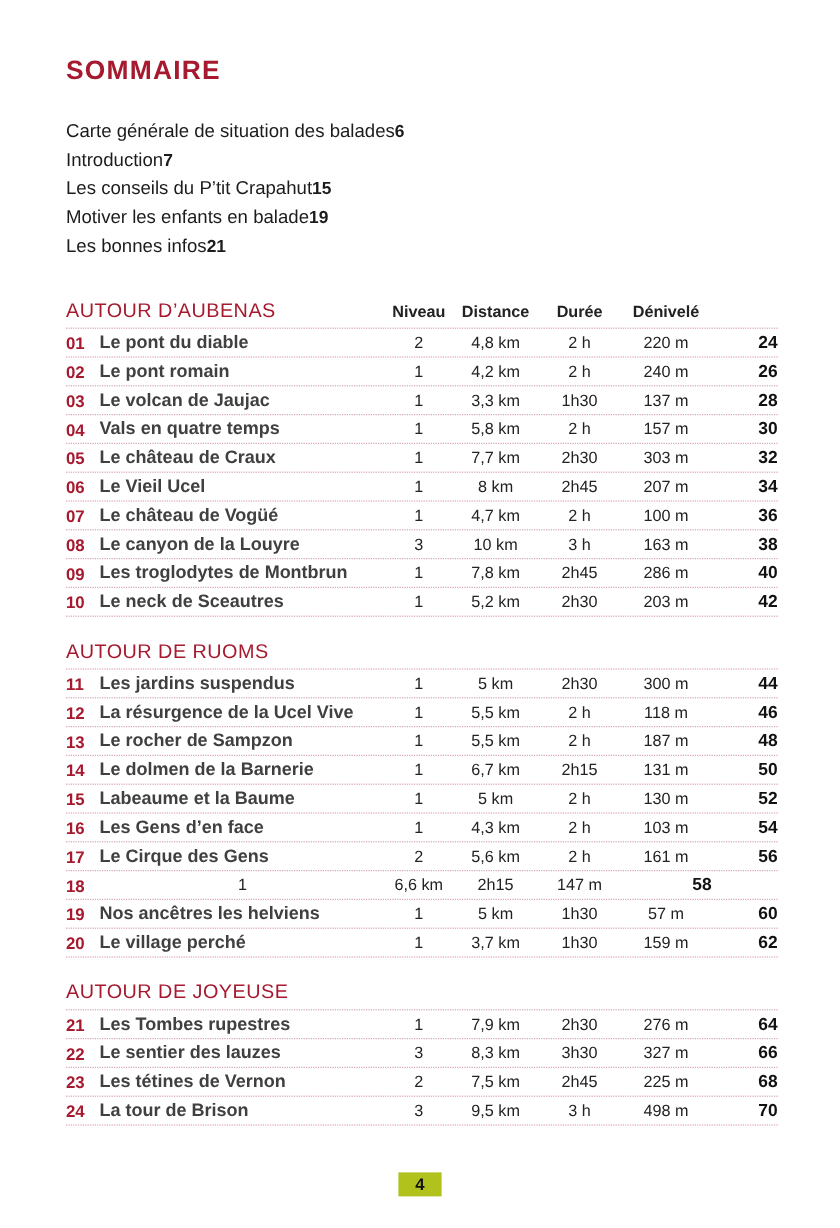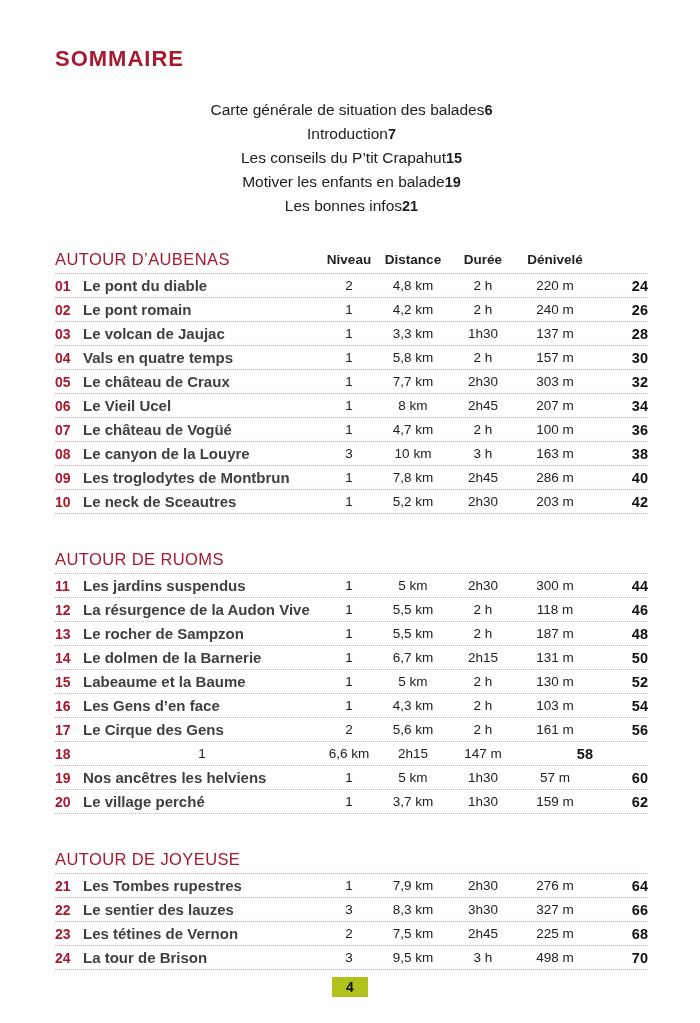--- a/index.html
+++ b/index.html
@@ -20,31 +20,31 @@
   .doc-title{
     color:var(--accent-red);
     font-size:22px;
     font-weight:bold;
     letter-spacing:1px;
     margin-bottom:26px;
   }
   
   .intro{list-style:none;margin-bottom:20px;}
   .intro-item{
-    display:flex;justify-content:center;align-items:baseline;
+    display:flex;justify-content:flex-start;align-items:baseline;
     font-size:15.5px;line-height:24px;color:#1c1c1c;
   }
   .intro-page{font-weight:bold;font-size:14.5px;}
   
   .row{
     display:grid;
     grid-template-columns:28px 1fr 56px 72px 68px 76px 55px;
     align-items:center;
   }
-  .toc-section{margin-top:32px;}
+  .toc-section{margin-top:16px;}
   .toc-section:first-of-type{margin-top:28px;}
   .section-header{
     height:28px;
     border-bottom:1px dotted var(--dotted-line);
   }
   .title-cell{grid-column:1 / 3;}
   .section-title{
     color:var(--accent-red);
     font-size:16.5px;
     letter-spacing:0.4px;
@@ -267,21 +267,21 @@
     <span class="cell c-title">Les jardins suspendus</span>
     <span class="cell c-niveau">1</span>
     <span class="cell c-distance">5 km</span>
     <span class="cell c-duree">2h30</span>
     <span class="cell c-denivele">300 m</span>
     <span class="cell c-page">44</span>
   </div>
 
   <div class="row toc-row">
     <span class="cell c-num">12</span>
-    <span class="cell c-title">La résurgence de la Audon Vive</span>
+    <span class="cell c-title">La résurgence de la Ucel Vive</span>
     <span class="cell c-niveau">1</span>
     <span class="cell c-distance">5,5 km</span>
     <span class="cell c-duree">2 h</span>
     <span class="cell c-denivele">118 m</span>
     <span class="cell c-page">46</span>
   </div>
 
   <div class="row toc-row">
     <span class="cell c-num">13</span>
     <span class="cell c-title">Le rocher de Sampzon</span>

